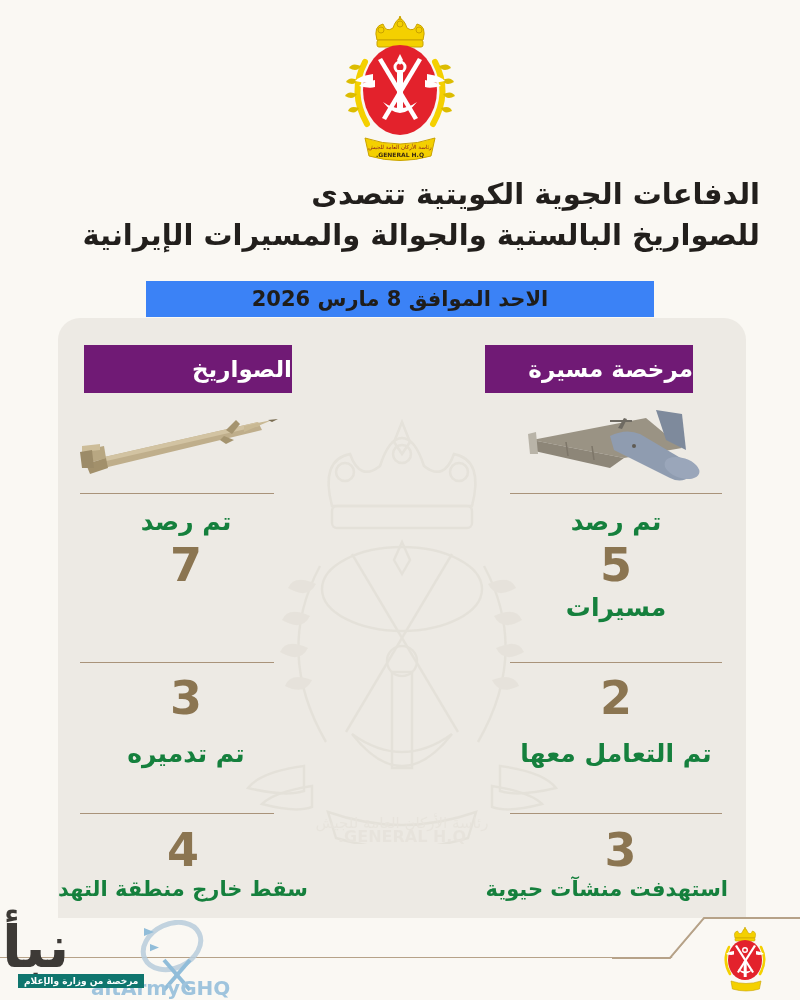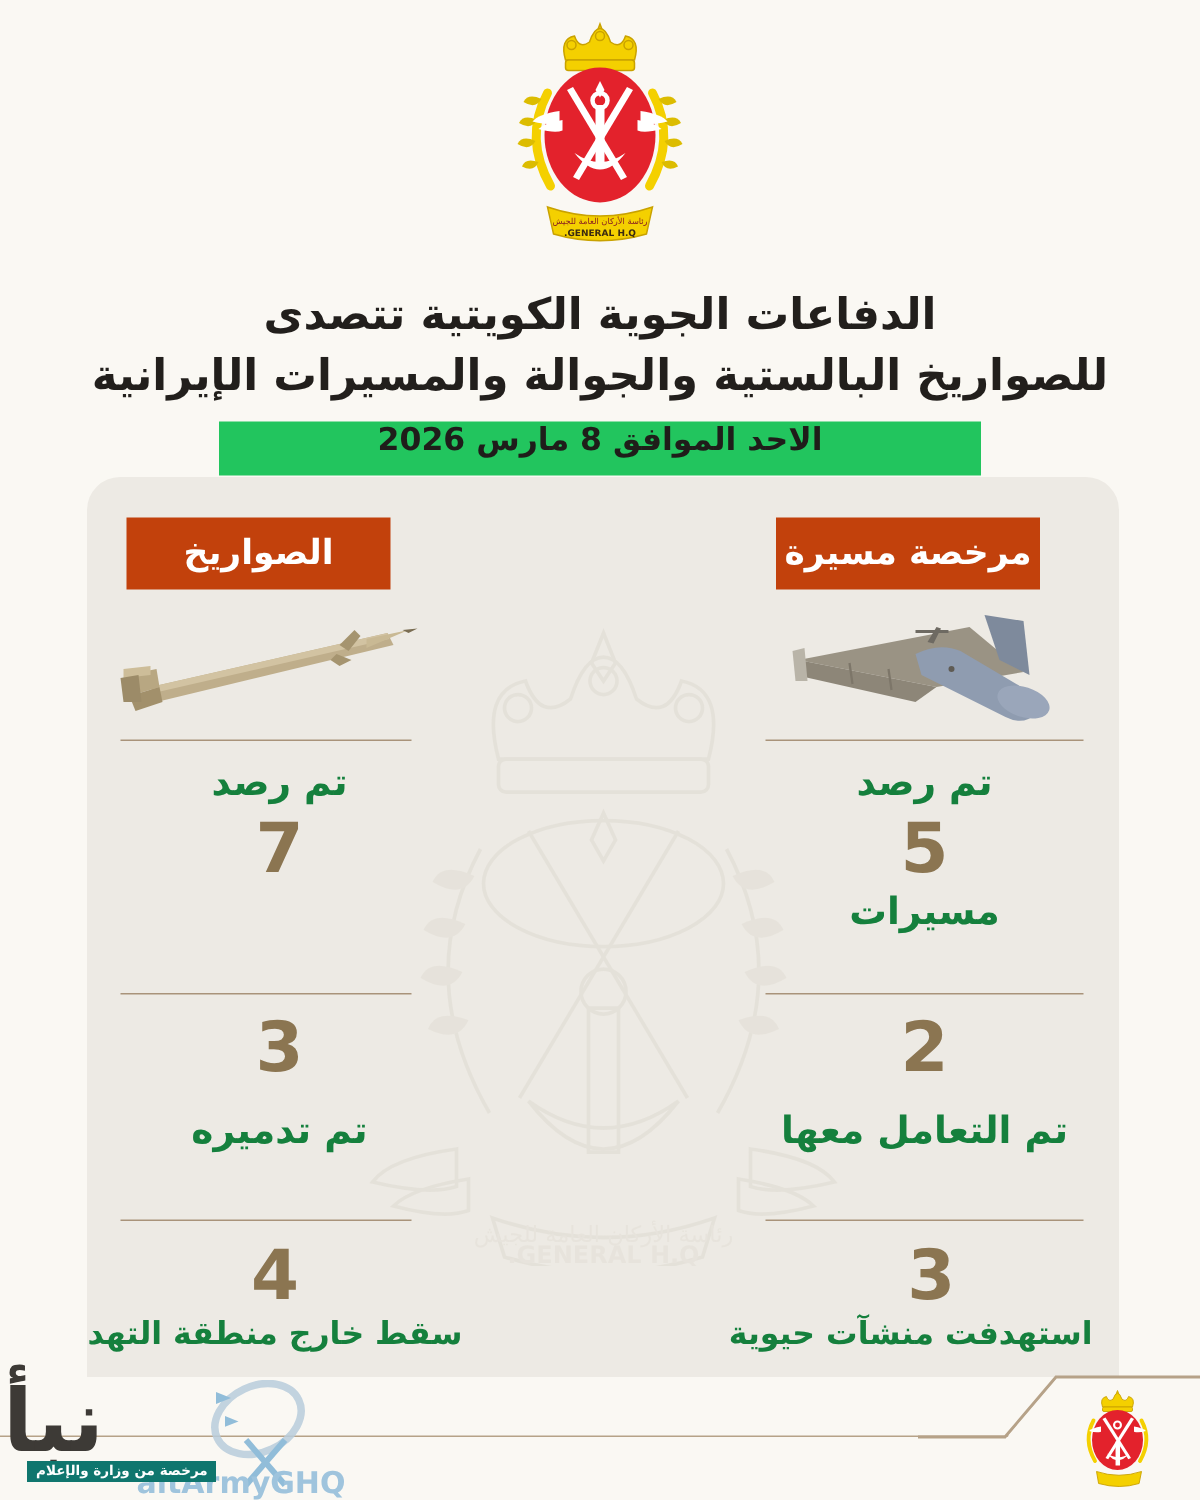--- a/index.html
+++ b/index.html
@@ -16,36 +16,36 @@
   }
 
   
   .crest { position:absolute; }
   .crest-main { left:325px; top:10px; width:150px; height:160px; }
 
   .crest svg { width:100%; height:100%; display:block; }
 
   
   #headline {
-    position:absolute; left:40px; top:189px; width:720px;
-    text-align:center;
+    position:absolute; left:40px; top:174px; width:720px;
+    text-align:right;
     color:#221f1c;
     font-size:29px;
     font-weight:bold;
     line-height:1.42;
     letter-spacing:-0.2px;
   }
   #headline .l2 { display:block; }
 
   
   #date-bar {
     position:absolute; left:146px; top:281px;
     width:508px; height:36px;
-    background:#22c55e;
-    display:flex; justify-content:center;
+    background:#3b82f6;
+    display:flex; align-items:center; justify-content:center;
   }
   #date-bar span {
     color:#1f1d1a;
     font-size:21px;
     font-weight:bold;
   }
 
   
   #card {
     position:absolute; left:58px; top:318px;
@@ -63,23 +63,23 @@
   }
   #card-watermark svg { width:100%; height:100%; }
 
   
   .col { position:absolute; top:0; width:50%; height:100%; }
   .col-right { right:0; }   
   .col-left  { left:0; }    
 
   .badge {
     position:absolute; top:27px;
-    width:176px; height:48px;
-    background:#c2410c;
-    display:flex; align-items:center; justify-content:center;
+    width:208px; height:48px;
+    background:#701a75;
+    display:flex; align-items:center; justify-content:flex-start;
   }
   .col-right .badge { right:53px; }
   .col-left  .badge { left:26px; }
   .badge span {
     color:#ffffff; font-size:23px; font-weight:bold;
     white-space:nowrap;
   }
 
   
   .art { position:absolute; top:88px; height:80px; }

